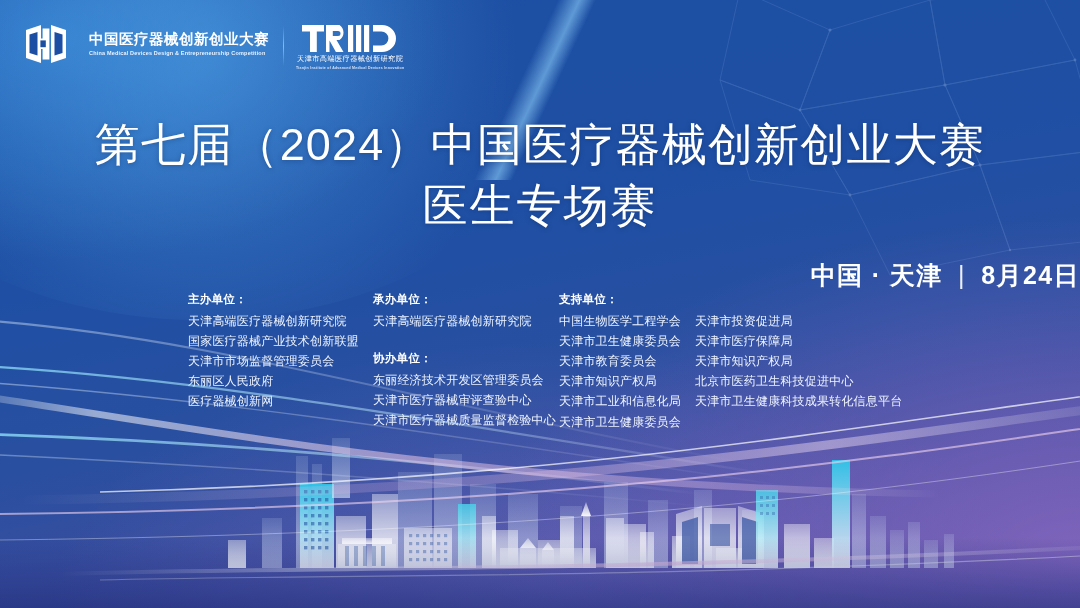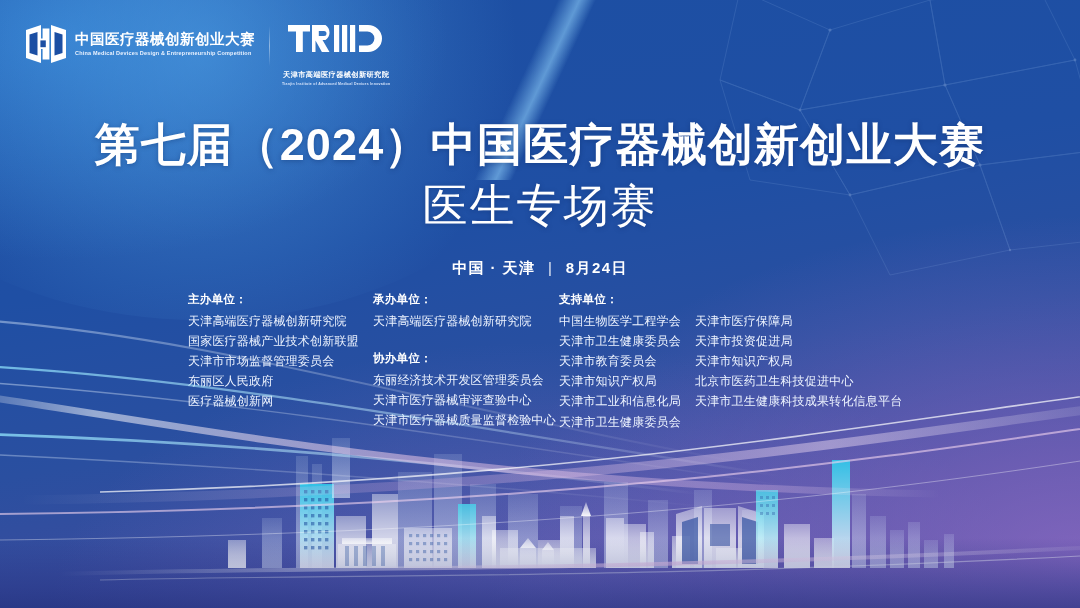--- a/index.html
+++ b/index.html
@@ -23,50 +23,50 @@
     position:absolute;left:300px;top:-80px;width:520px;height:260px;
     background:linear-gradient(115deg, rgba(255,255,255,0) 46%, rgba(150,215,255,.55) 49.4%, rgba(255,255,255,0) 52%);
     filter:blur(.4px);pointer-events:none;
   }
   .glowtl{
     position:absolute;left:-180px;top:-220px;width:760px;height:540px;border-radius:50%;
     background:radial-gradient(circle at 50% 50%, rgba(90,175,240,.48) 0%, rgba(90,175,240,0) 68%);
   }
   
   .header{position:absolute;left:24px;top:24px;display:flex;align-items:flex-start;gap:0;}
-  .logo1{display:flex;align-items:center;gap:7px;padding-right:14px;}
+  .logo1{display:flex;align-items:center;gap:21px;padding-right:14px;}
   .door-icon{width:44px;height:40px;flex:0 0 auto;}
   .logo1txt{display:flex;flex-direction:column;justify-content:center;}
   .logo1-cn{
     color:#fff;font-size:14.5px;font-weight:700;letter-spacing:.5px;line-height:1.15;
     white-space:nowrap;
   }
   .logo1-en{
     color:#eaf2ff;font-size:5.4px;font-weight:700;letter-spacing:.18px;line-height:1.3;
     white-space:nowrap;margin-top:2px;transform:scaleX(1.02);transform-origin:left center;
   }
   .vdiv{width:1px;height:40px;background:linear-gradient(to bottom,rgba(255,255,255,0),rgba(255,255,255,.45),rgba(255,255,255,0));margin:2px 12px 0 0;}
   .logo2{display:flex;flex-direction:column;align-items:center;}
   .logo2 svg{display:block;}
-  .logo2-cn{color:#fff;font-size:7.2px;font-weight:700;letter-spacing:.4px;white-space:nowrap;margin-top:16px;}
+  .logo2-cn{color:#fff;font-size:7.2px;font-weight:400;letter-spacing:.4px;white-space:nowrap;margin-top:0;}
   .logo2-en{color:#d7e4fb;font-size:3.5px;font-weight:700;letter-spacing:.25px;white-space:nowrap;margin-top:2px;}
 
   
   .title-wrap{position:absolute;left:0;right:0;top:118px;text-align:center;}
   .title1{
-    color:#ffffff;font-size:45px;font-weight:700;letter-spacing:1.2px;line-height:1.22;
+    color:#ffffff;font-size:45px;font-weight:400;letter-spacing:1.2px;line-height:1.22;
     text-shadow:0 1px 5px rgba(10,35,90,.35);
   }
   .title2{
     color:#ffffff;font-size:45px;font-weight:400;letter-spacing:2px;line-height:1.22;margin-top:6px;
     text-shadow:0 1px 5px rgba(10,35,90,.35);
   }
   .subtitle{
-    position:absolute;left:0;right:0;top:259px;text-align:center;
-    color:#ffffff;font-size:15px;font-weight:700;letter-spacing:1.4px;
+    position:absolute;left:0;right:0;top:259px;text-align:right;
+    color:#ffffff;font-size:25px;font-weight:700;letter-spacing:1.4px;
   }
   .subtitle .sep{display:inline-block;margin:0 7px;font-weight:400;opacity:.9;}
 
   
   .orgs{
     position:absolute;left:188px;top:291px;width:720px;
     display:flex;align-items:flex-start;
   }
   .col{display:flex;flex-direction:column;}
   .c1{width:185px;}
@@ -209,22 +209,22 @@
           <div class="gitem">天津市卫生健康委员会</div>
           <div class="gitem">天津市教育委员会</div>
           <div class="gitem">天津市知识产权局</div>
           <div class="gitem">天津市工业和信息化局</div>
           <div class="gitem">天津市卫生健康委员会</div>
         </div>
       </div>
     <div class="col c4">
         <div class="grp">
           <div class="ghead">&nbsp;</div>
+          <div class="gitem">天津市投资促进局</div>
           <div class="gitem">天津市医疗保障局</div>
-          <div class="gitem">天津市投资促进局</div>
           <div class="gitem">天津市知识产权局</div>
           <div class="gitem">北京市医药卫生科技促进中心</div>
           <div class="gitem">天津市卫生健康科技成果转化信息平台</div>
         </div>
       </div>
   </div>
 
   <svg class="skyline" viewBox="0 0 1080 210" preserveAspectRatio="none">
     <defs>
       <linearGradient id="bwhite" x1="0" y1="0" x2="0" y2="1">

